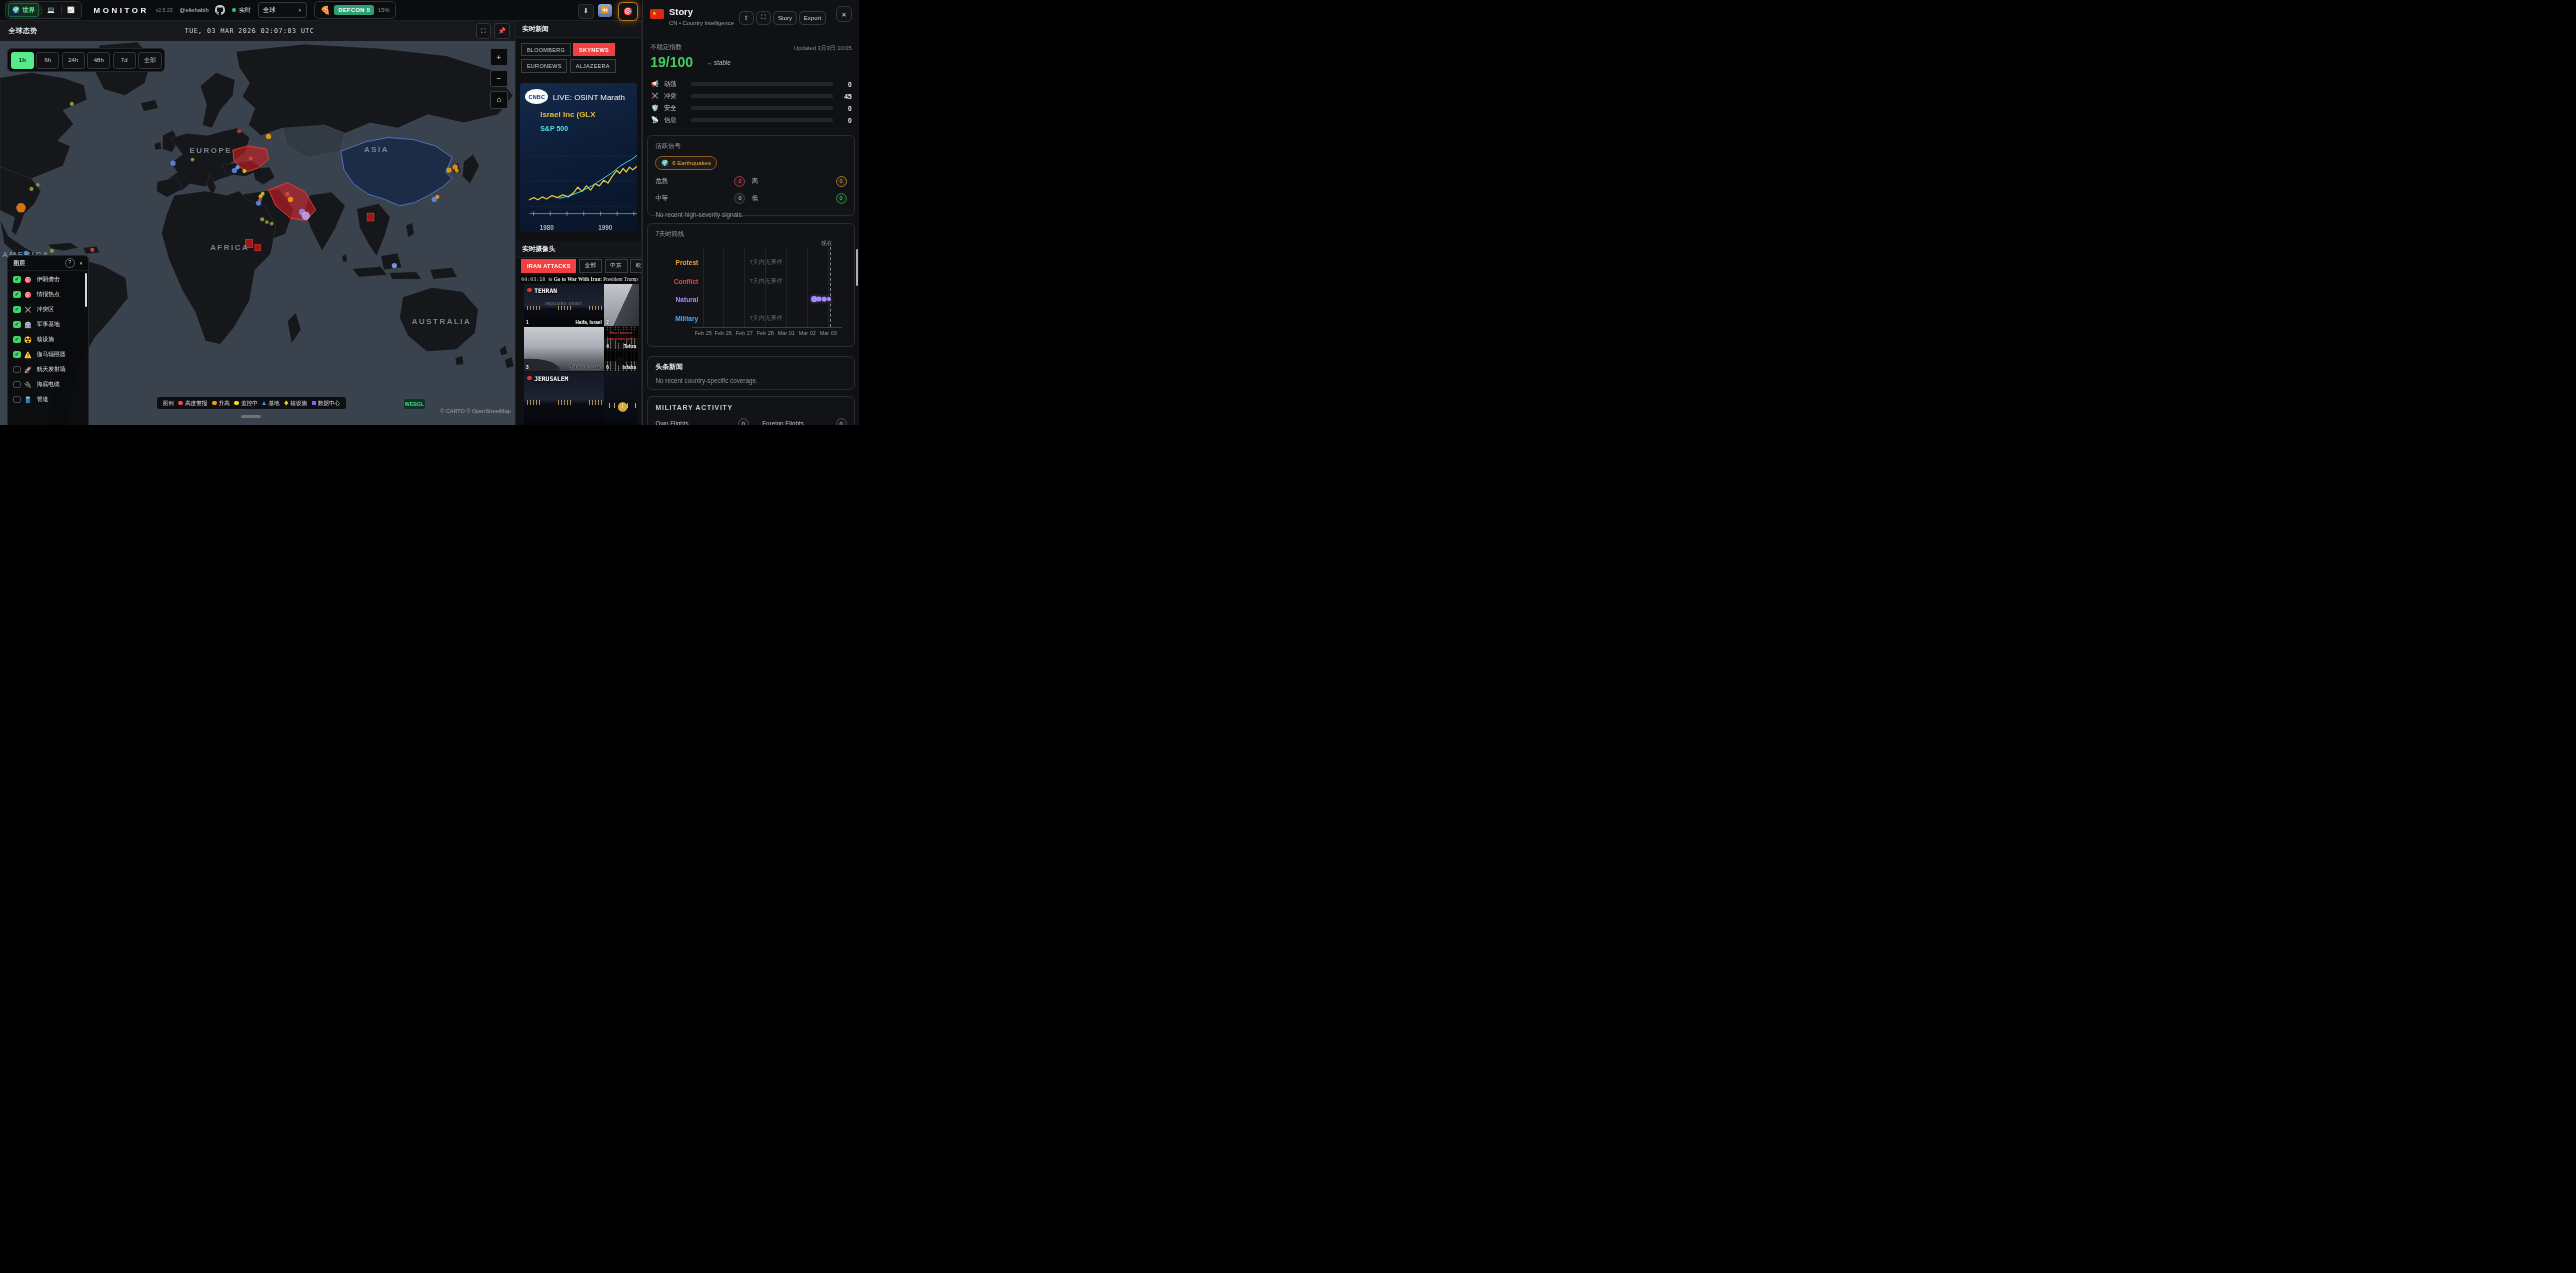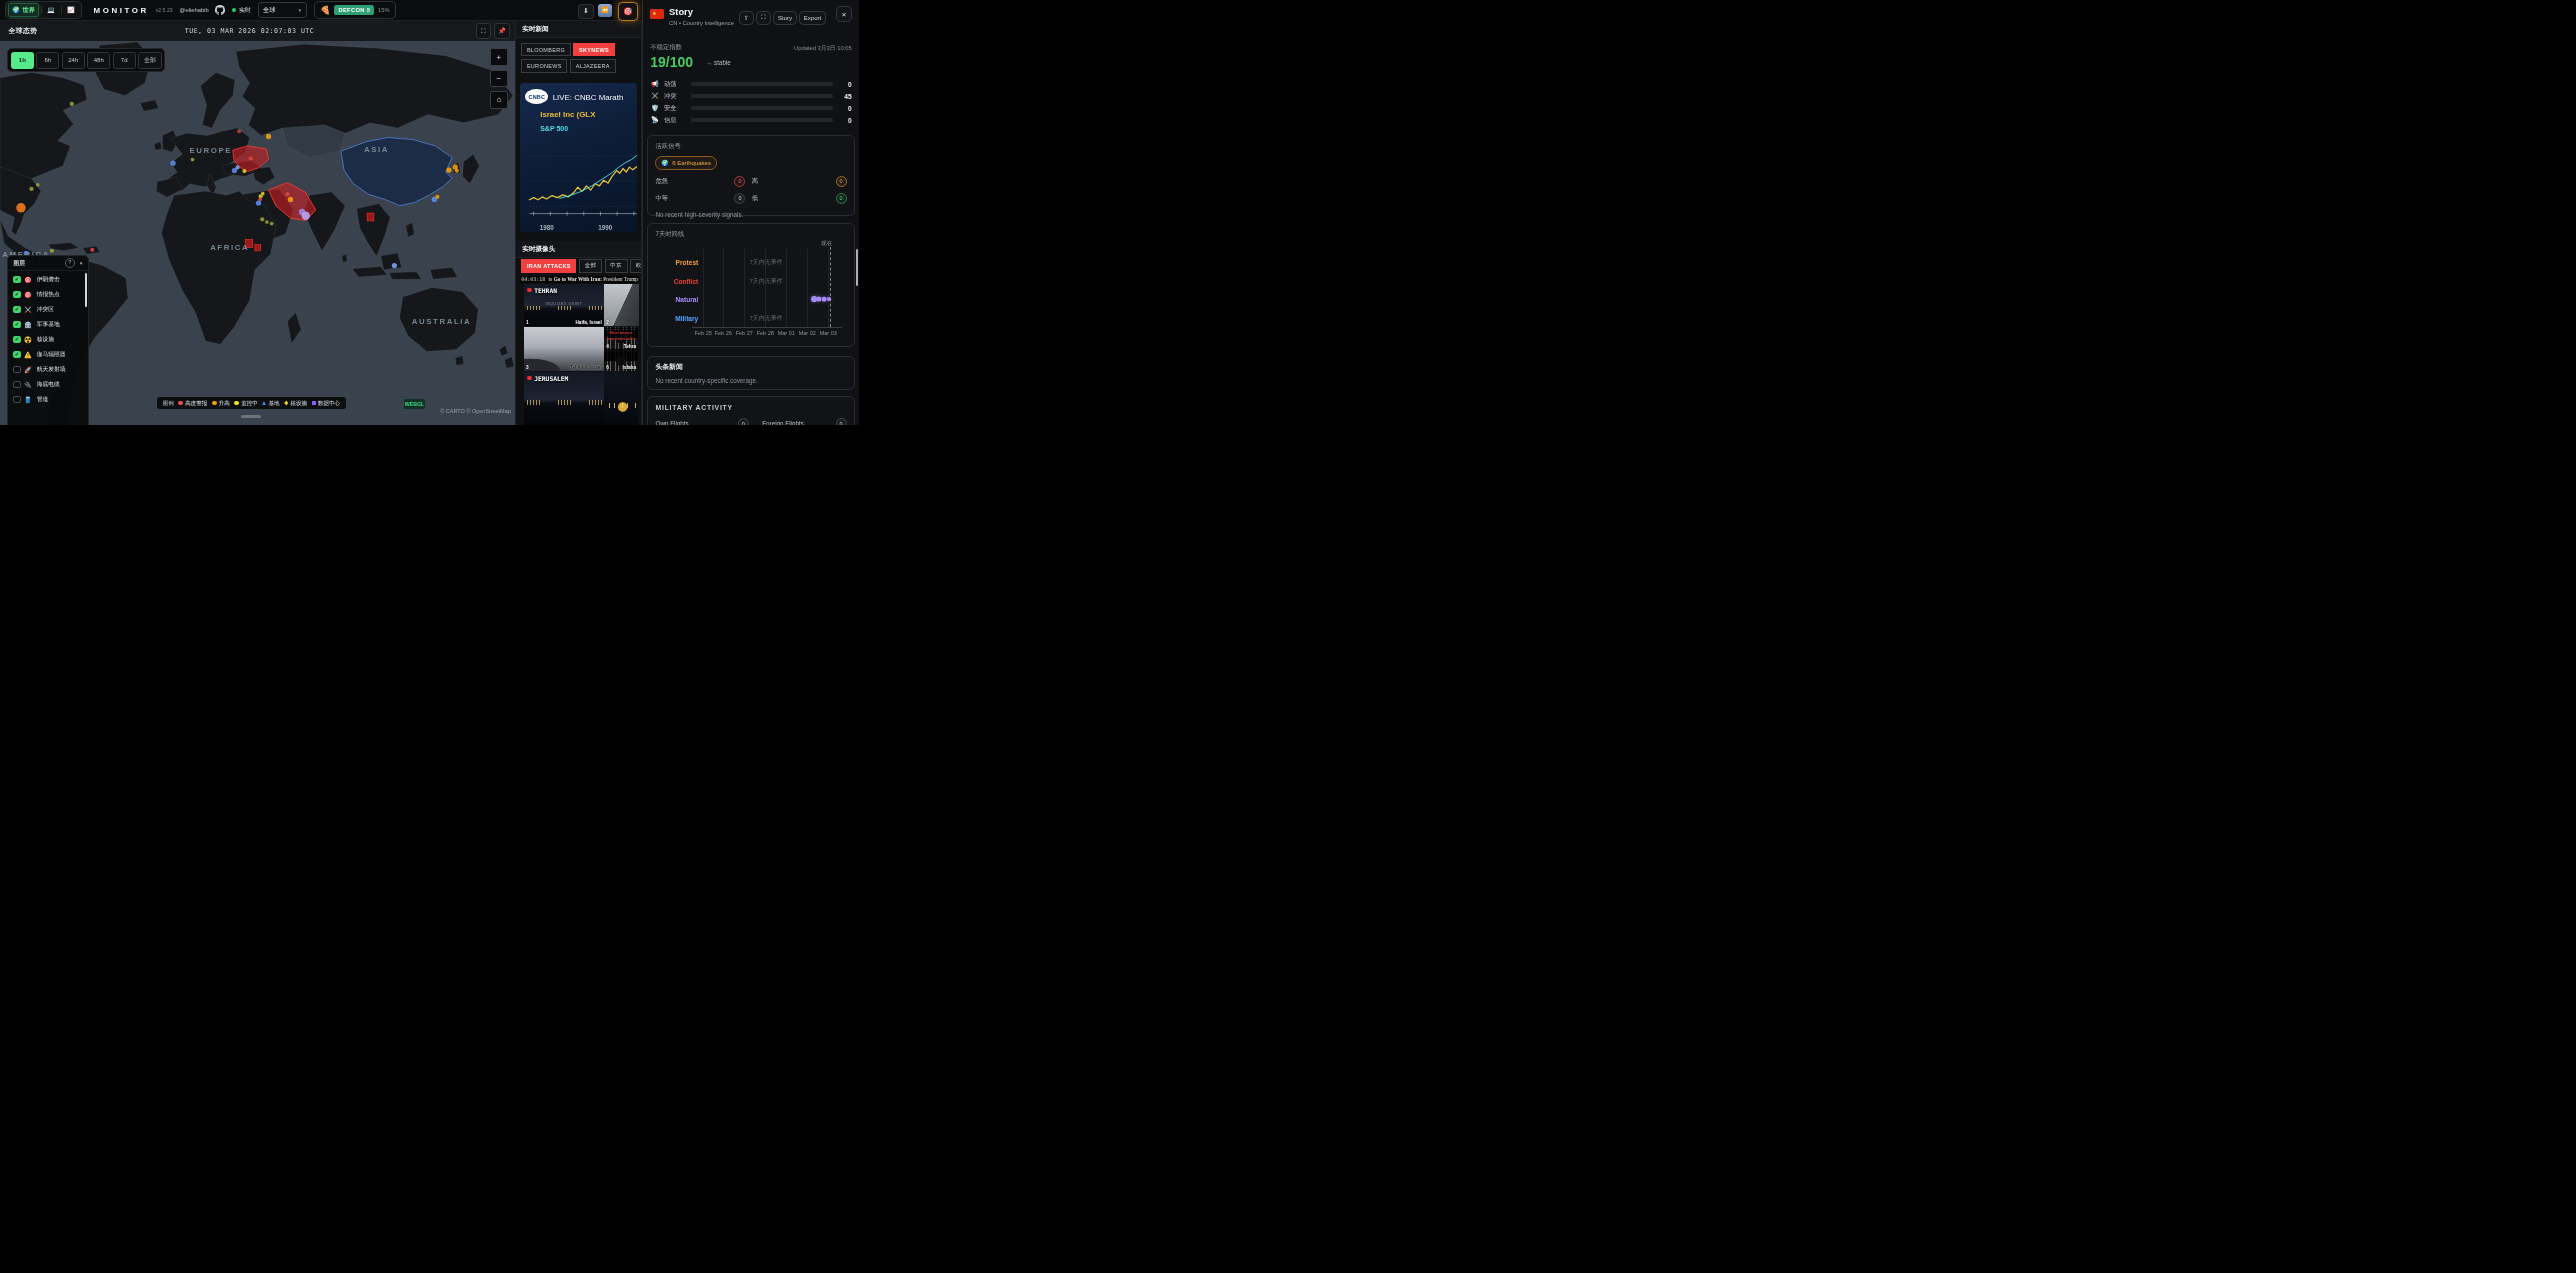--- a/index.html
+++ b/index.html
@@ -408,21 +408,21 @@
     <div class="sec-head" style="top:0;">实时新闻</div>
     <div id="news-tabs">
         <div class="tab">BLOOMBERG</div>
         <div class="tab active-red">SKYNEWS</div>
         <div class="tab">EURONEWS</div>
         <div class="tab">ALJAZEERA</div>
       </div>
 
     <div class="video">
       <div class="cnbc-logo">CNBC</div>
-      <div class="vid-live">LIVE: CNBC Marath</div>
+      <div class="vid-live">LIVE: OSINT Marath</div>
       <div class="vid-head">Israel Inc (GLX</div>
       <div class="vid-idx">S&amp;P 500</div>
       <svg class="vid-chart" id="vidchart" viewBox="0 0 224 175" preserveAspectRatio="none">
           <line x1="18" x2="224" y1="30" y2="30" stroke="#5a6b80" stroke-dasharray="3 3" stroke-width="0.8" opacity="0.55"></line>
           <line x1="18" x2="224" y1="78" y2="78" stroke="#5a6b80" stroke-dasharray="3 3" stroke-width="0.8" opacity="0.55"></line>
           <line x1="18" x2="224" y1="126" y2="126" stroke="#5a6b80" stroke-dasharray="3 3" stroke-width="0.8" opacity="0.55"></line>
           <line x1="18" x2="224" y1="140" y2="140" stroke="#cfd3d7" stroke-width="1"></line>
           <line x1="26" x2="26" y1="136" y2="144" stroke="#cfd3d7" stroke-width="1"></line>
           <line x1="58" x2="58" y1="136" y2="144" stroke="#cfd3d7" stroke-width="1"></line>
           <line x1="90" x2="90" y1="136" y2="144" stroke="#cfd3d7" stroke-width="1"></line>

